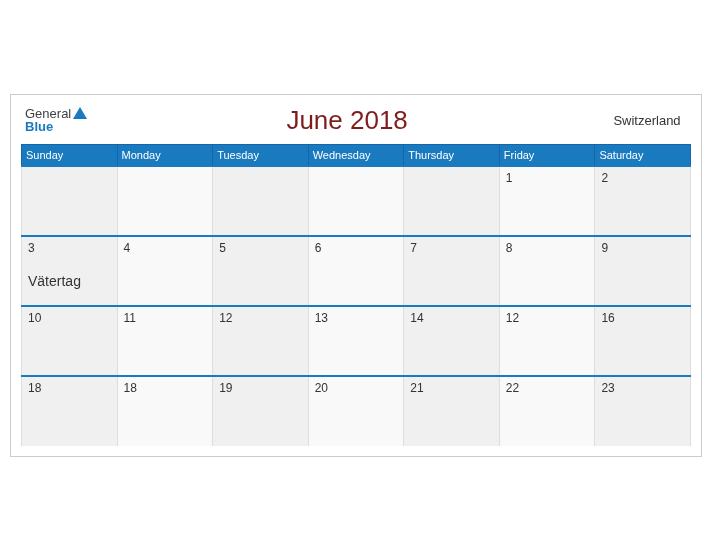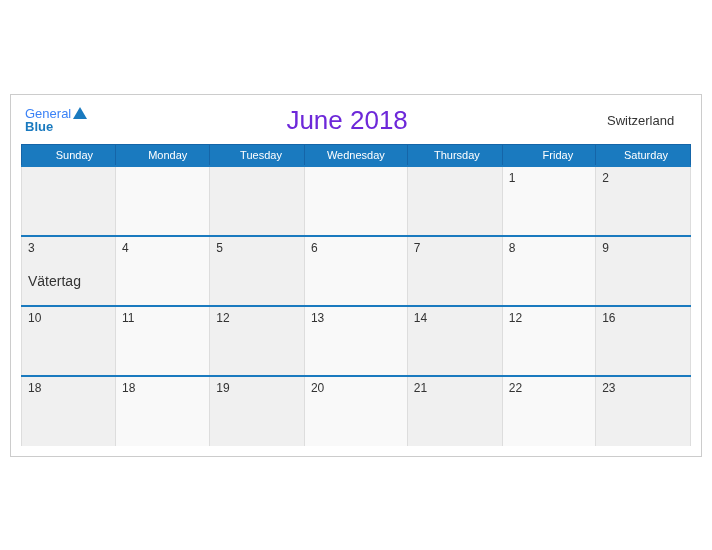--- a/index.html
+++ b/index.html
@@ -26,21 +26,21 @@
       padding: 0 4px;
     }
     .logo {
       display: flex;
       flex-direction: column;
       align-items: flex-start;
       line-height: 1;
     }
     .logo-general {
       font-size: 13px;
-      color: #3b82f6;
+      color: #404040;
       font-weight: normal;
     }
     .logo-blue {
       font-size: 13px;
       color: #1a7abf;
       font-weight: bold;
     }
     .logo-row {
       display: flex;
       align-items: center;
@@ -50,43 +50,43 @@
       height: 0;
       border-left: 7px solid transparent;
       border-right: 7px solid transparent;
       border-bottom: 12px solid #1a7abf;
       margin-left: 2px;
       margin-bottom: 1px;
     }
     .title {
       font-size: 26px;
       font-weight: normal;
-      color: #6d28d9;
+      color: #7f1d1d;
       text-align: center;
       flex: 1;
     }
     .country {
       font-size: 13px;
       color: #333;
-      text-align: left;
+      text-align: center;
       min-width: 80px;
     }
     .calendar-table {
       width: 100%;
       border-collapse: collapse;
     }
     .calendar-table thead tr {
       background: #1a7abf;
     }
     .calendar-table thead th {
       color: #fff;
       font-size: 11px;
       font-weight: normal;
-      text-align: right;
-      padding: 4px 22px;
+      text-align: left;
+      padding: 4px 4px;
       border: 1px solid #1565a8;
       width: 14.28%;
     }
     .calendar-table tbody tr {
       height: 70px;
       border-top: 2px solid #1a7abf;
     }
     .calendar-table tbody td {
       vertical-align: top;
       padding: 4px 6px;

